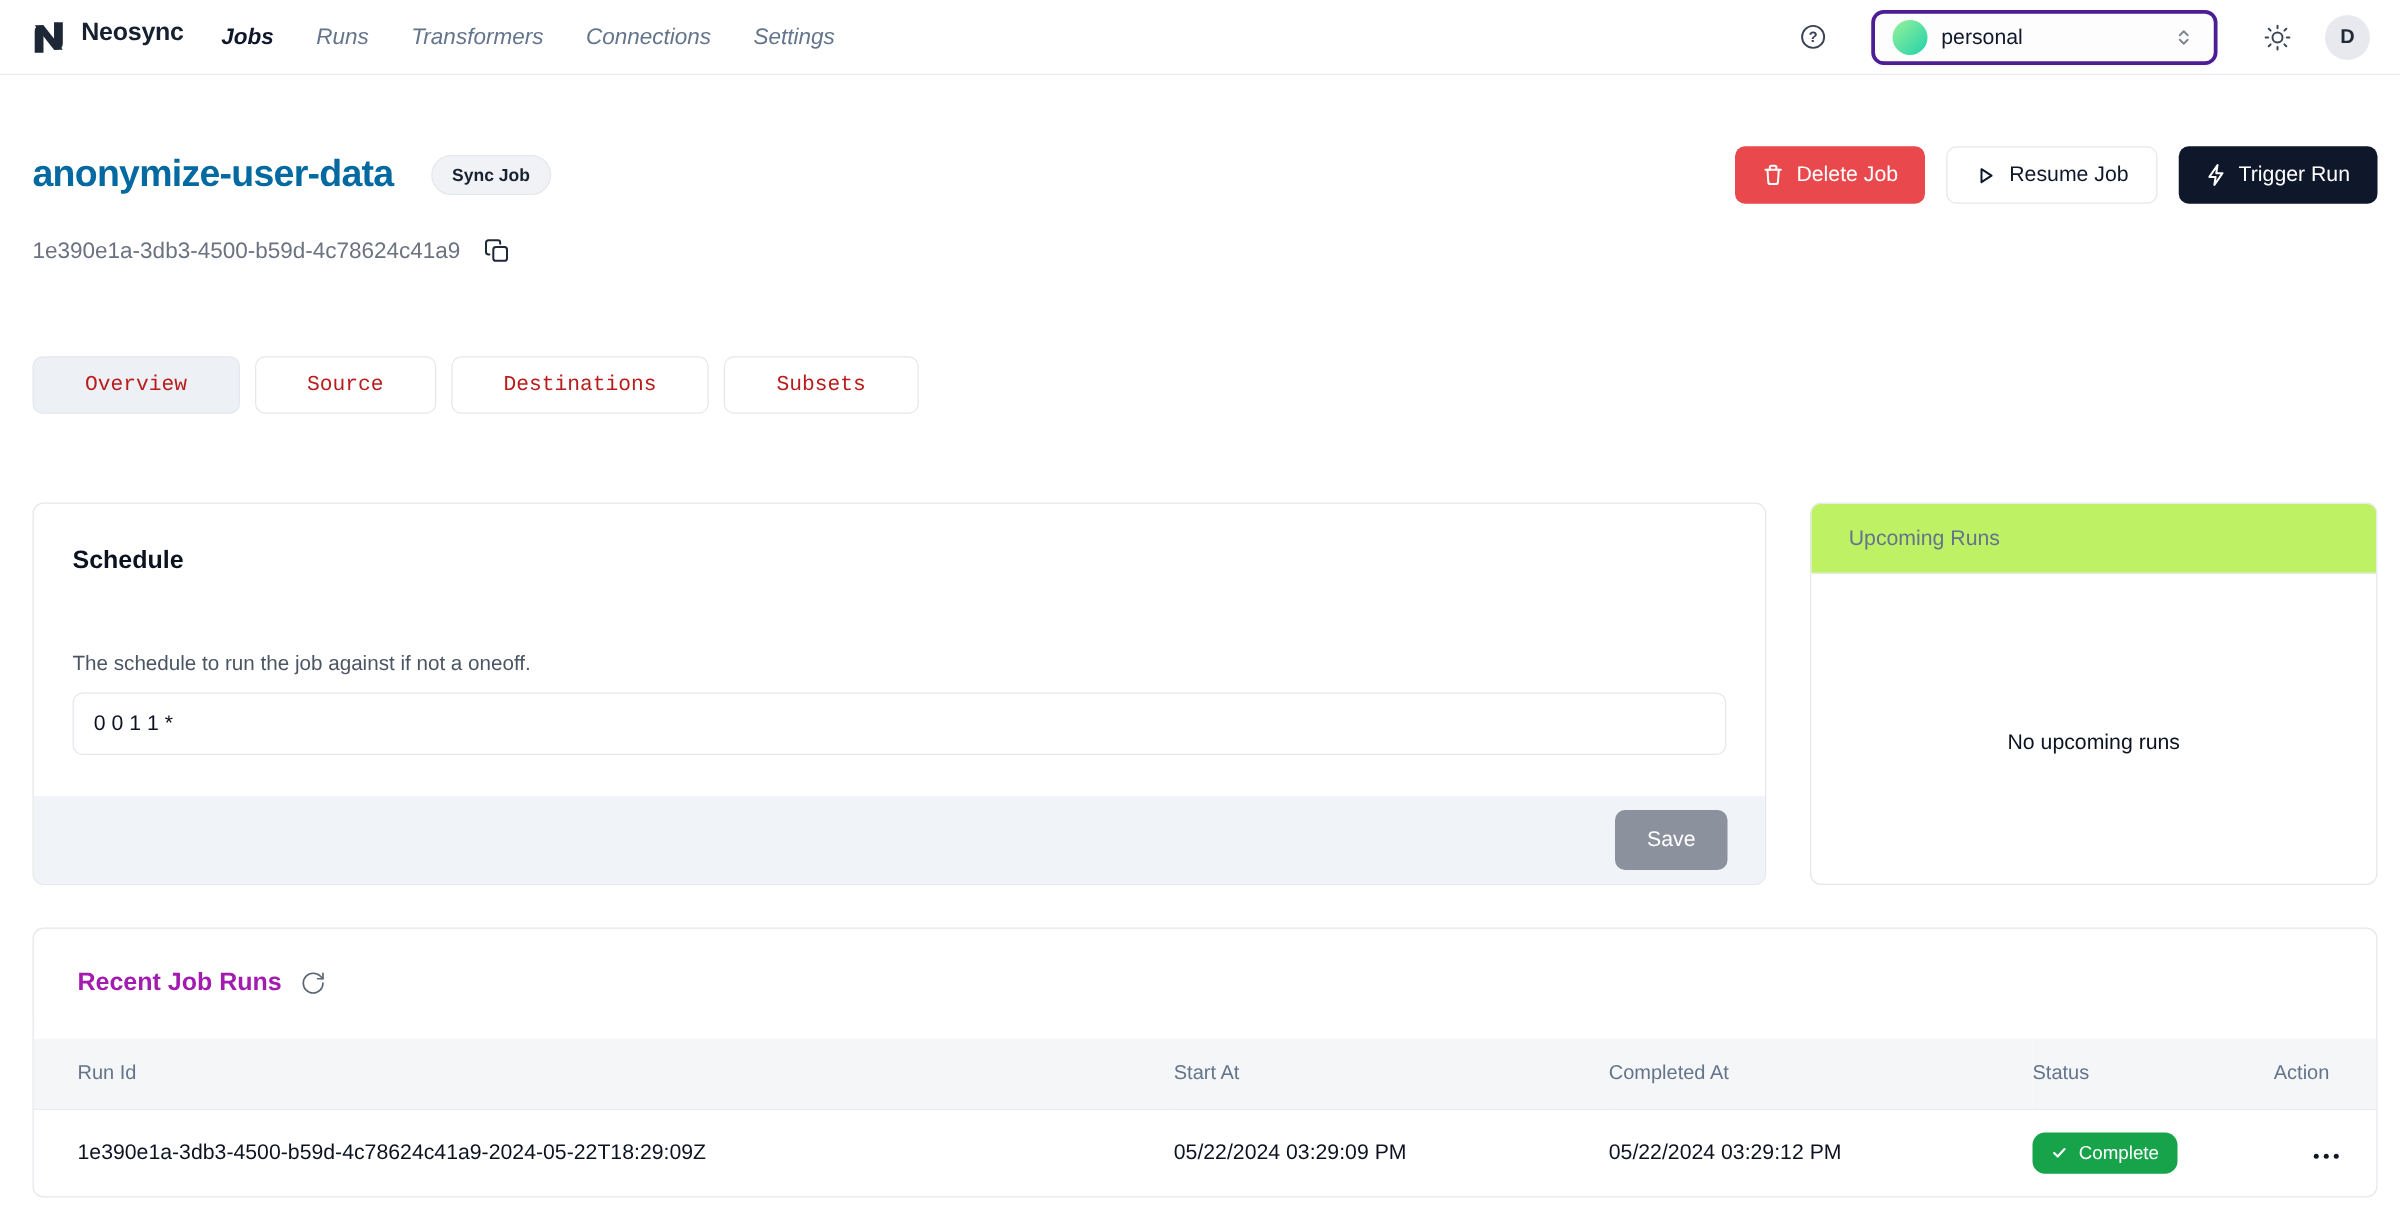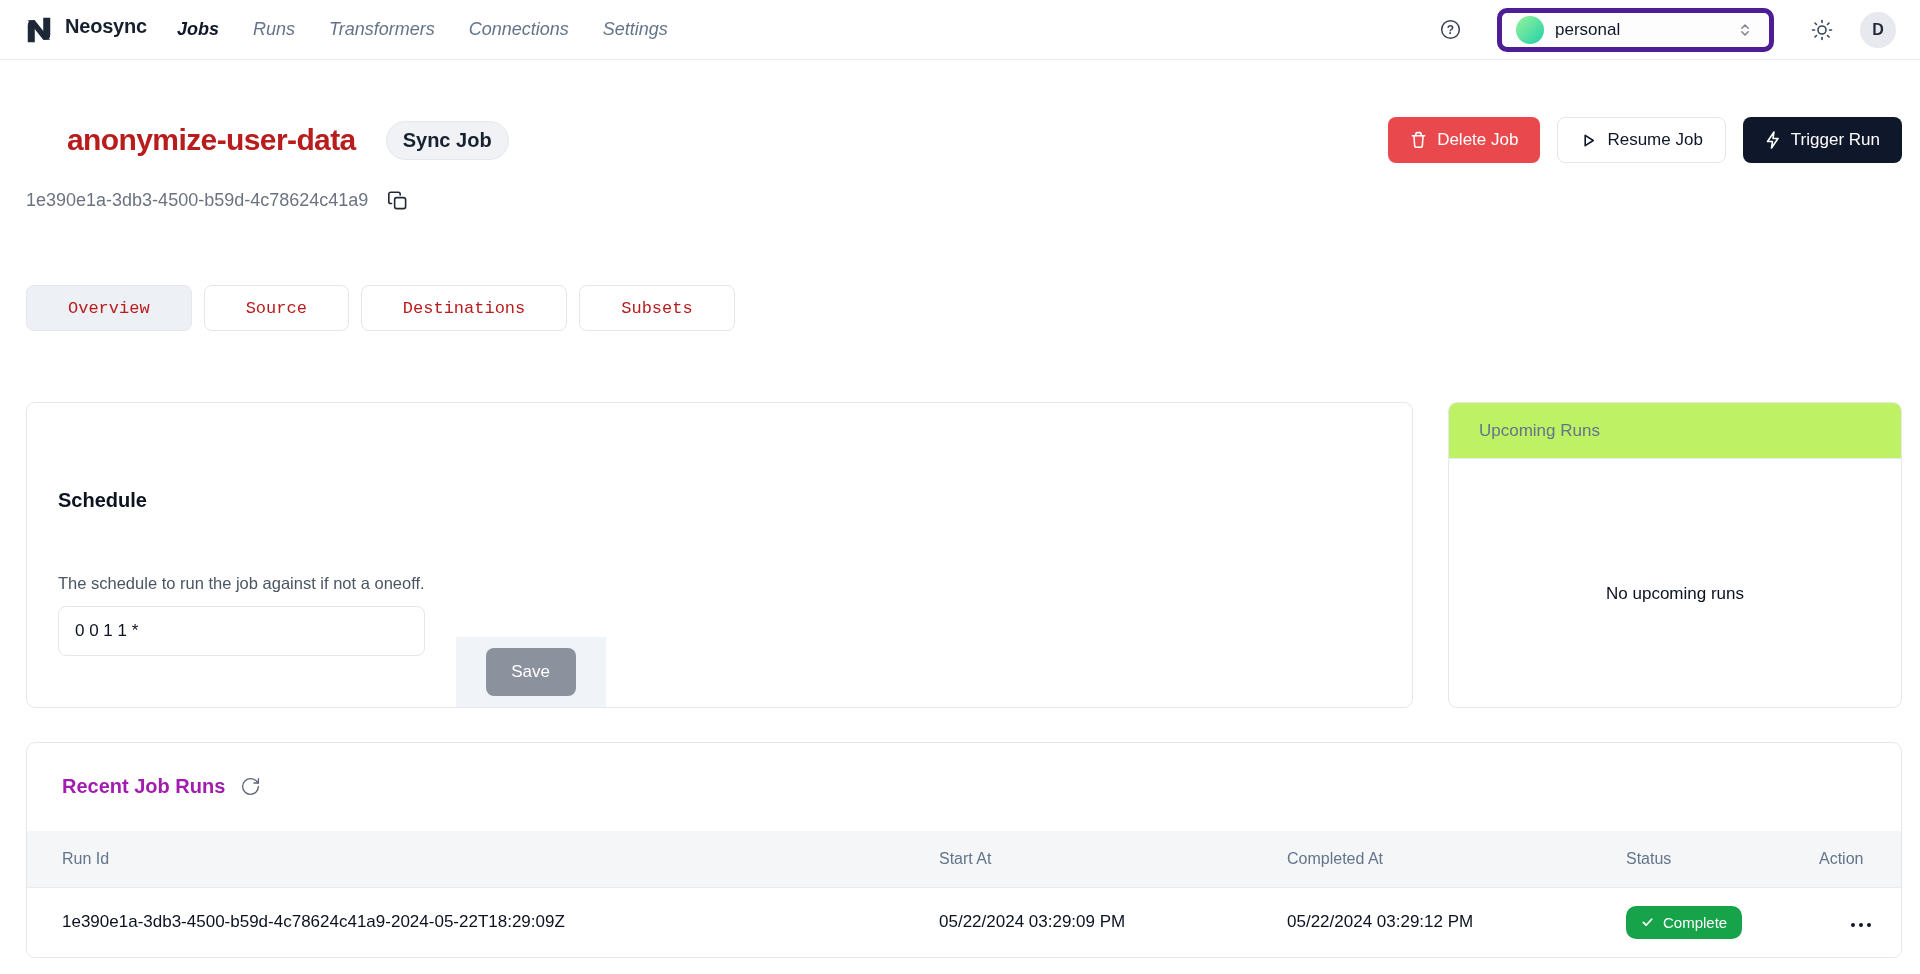--- a/index.html
+++ b/index.html
@@ -24,45 +24,45 @@
   .brand { display: flex; align-items: flex-start; gap: 11px; cursor: pointer; }
   .brand-name { font-size: 20px; font-weight: 700; color: #16202e; letter-spacing: -0.2px; }
   .nav-links { display: flex; gap: 34px; margin-left: 30px; font-size: 18px; color: #64748b; font-style: italic; }
   .nav-link { cursor: pointer; }
   .nav-link.active { color: #0f172a; font-weight: 600; }
   .nav-right { margin-left: auto; display: flex; align-items: center; }
   .icon-btn { background: none; border: none; cursor: pointer; padding: 0; display: flex; align-items: center; }
   .help-btn { margin-right: 35px; }
   .account-switcher {
     width: 277px; height: 44px;
-    border: 5px solid #4c1d95; border-radius: 10px;
+    border: 3px solid #4c1d95; border-radius: 10px;
     background: #fdfdfe;
     display: flex; align-items: center;
     padding: 0 14px; gap: 11px;
     cursor: pointer;
     box-shadow: 0 1px 2px rgba(16,24,40,.04);
   }
   .account-avatar { width: 28px; height: 28px; border-radius: 50%; background: linear-gradient(135deg, #8cef9c 10%, #2dd4a9 90%); flex: none; }
   .account-name { font-size: 17px; color: #0f172a; flex: 1; }
   .theme-btn { margin: 0 26px 0 36px; }
   .user-avatar {
     width: 36px; height: 36px; border-radius: 50%;
     background: #e7e9ee; color: #1f2937;
     display: flex; align-items: center; justify-content: center;
     font-size: 16px; font-weight: 600; cursor: pointer;
   }
 
   
   .page-header { padding: 56px 18px 0 26px; }
   .title-row { display: flex; align-items: center; height: 48px; }
-  .page-title { font-size: 30px; font-weight: 800; letter-spacing: -0.6px; color: #b91c1c; margin-left: 41px; }
+  .page-title { font-size: 30px; font-weight: 800; letter-spacing: -0.6px; color: #0369a1; }
   .job-type-badge {
     margin-left: 30px;
     background: #f0f2f5; border: 1px solid #e4e7ec;
-    color: #18212f; font-size: 20px; font-weight: 600;
+    color: #18212f; font-size: 14px; font-weight: 600;
     padding: 7px 16px; border-radius: 999px;
   }
   .header-actions { margin-left: auto; display: flex; gap: 17px; }
   .btn {
     height: 46px; border-radius: 8px; border: none;
     font-family: inherit; font-size: 17px;
     display: inline-flex; align-items: center; gap: 10px;
     padding: 0 22px; cursor: pointer; white-space: nowrap;
   }
   .btn-delete { background: #e9484c; color: #ffffff; }
@@ -78,21 +78,21 @@
     border-radius: 8px; border: 1px solid #e4e7ec;
     background: #ffffff; color: #b91c1c;
     font-family: Liberation Mono, monospace; font-size: 17px; font-weight: 500;
     display: flex; align-items: center; cursor: pointer; white-space: nowrap;
   }
   .tab.active { background: #edf0f5; border-color: #e3e7ee; }
 
   
   .content-row { margin-top: 71px; padding: 0 18px 0 26px; display: flex; gap: 35px; }
   .card { border: 1px solid #e4e7ec; border-radius: 9px; background: #fff; }
-  .schedule-card { flex: 1; height: 306px; display: flex; flex-direction: row; overflow: hidden; align-items: center; }
+  .schedule-card { flex: 1; height: 306px; display: flex; flex-direction: column; overflow: hidden; }
   .schedule-body { padding: 34px 31px 0; }
   .card-title { font-size: 20px; font-weight: 700; color: #0b1220; }
   .schedule-desc { margin-top: 62px; font-size: 16.5px; color: #4b5563; }
   .cron-input {
     margin-top: 13px; width: 100%; height: 50px;
     border: 1px solid #e4e7ec; border-radius: 8px;
     padding: 0 16px; font-family: Liberation Sans, sans-serif; font-size: 17px; color: #0b1220;
     background: #fff; outline: none;
   }
   .schedule-footer {

